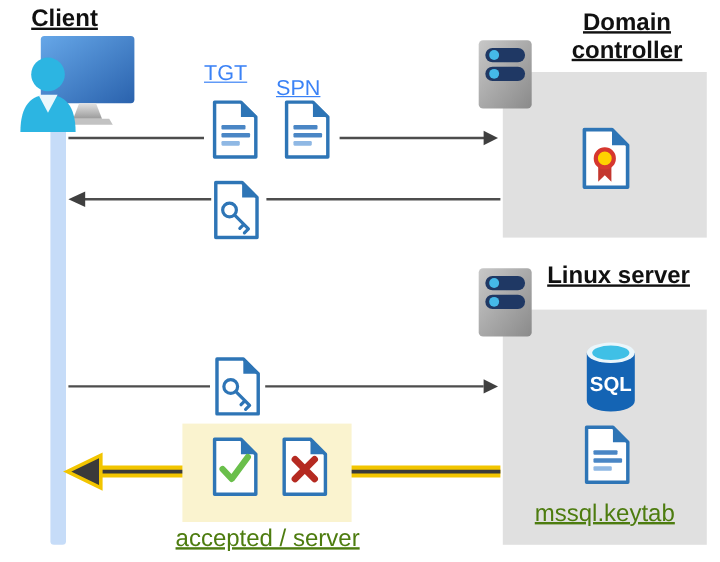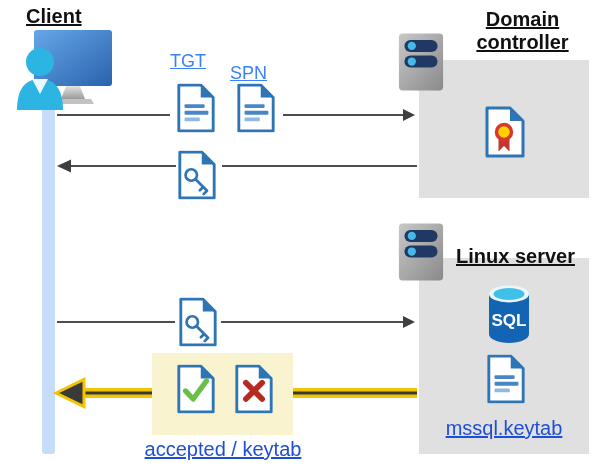--- a/index.html
+++ b/index.html
@@ -1,21 +1,21 @@
 <!DOCTYPE html>
 <html><head>
 <meta charset="utf-8">
 <style>
   html,body{margin:0;padding:0;background:#fff;}
   .canvas{position:relative;width:600px;height:468px;background:#fff;overflow:hidden;
           font-family:"Liberation Sans",sans-serif;}
   .abs{position:absolute;}
   .node-title{font-weight:700;font-size:20px;color:#111;line-height:1.15;}
   .small-label{font-size:18px;color:#3b82f6;}
-  .file-label{font-size:20px;color:#1d4ed8;text-align:center;}
+  .file-label{font-size:20px;color:#4d7c0f;text-align:center;}
   .gray-box{background:#e0e0e0;z-index:0;}
   .yellow-box{background:#faf3cf;z-index:2;}
   .lifeline{background:#c6dcf8;border-radius:3px;z-index:0;}
   .icon{z-index:3;}
   .txt{z-index:4;text-decoration:underline;}
   svg{display:block;}
   #arrow-layer{z-index:1;}
 </style>
 </head>
 <body>
@@ -131,21 +131,21 @@
     <use href="#sym-server"></use>
   </svg>
   <div class="abs txt node-title" style="left:455px;top:8px;width:135px;text-align:center;">Domain controller</div>
   <svg class="abs icon" style="left:483px;top:106px;" width="44" height="52">
     <use href="#sym-doc-cert"></use>
   </svg>
 
   <svg class="abs icon" style="left:398px;top:221px;" width="46" height="62">
     <use href="#sym-server"></use>
   </svg>
-  <div class="abs txt node-title" style="left:456px;top:245px;">Linux server</div>
+  <div class="abs txt node-title" style="left:456px;top:219px;">Linux server</div>
   <svg class="abs icon" style="left:485px;top:283px;" width="48" height="62" viewBox="0 0 48 62">
     <path d="M4 11 L4 51 A20 9 0 0 0 44 51 L44 11 Z" fill="#1464b4"></path>
     <ellipse cx="24" cy="11" rx="20" ry="8.5" fill="#eaf6fb"></ellipse>
     <ellipse cx="24" cy="11" rx="15.5" ry="6" fill="#3fc0e6"></ellipse>
     <text x="24" y="43" text-anchor="middle" font-family="Liberation Sans, sans-serif" font-size="17" font-weight="bold" fill="#ffffff">SQL</text>
   </svg>
   <svg class="abs icon" style="left:485px;top:354px;" width="42" height="50">
     <use href="#sym-doc-lines"></use>
   </svg>
   <div class="abs txt file-label" style="left:419px;top:417px;width:170px;">mssql.keytab</div>
@@ -166,15 +166,15 @@
   <svg class="abs icon" style="left:177px;top:297px;" width="42" height="50">
     <use href="#sym-doc-key"></use>
   </svg>
 
   <svg class="abs icon" style="left:175px;top:364px;" width="42" height="50">
     <use href="#sym-doc-check"></use>
   </svg>
   <svg class="abs icon" style="left:233px;top:364px;" width="42" height="50">
     <use href="#sym-doc-x"></use>
   </svg>
-  <div class="abs txt file-label" style="left:123px;top:438px;width:200px;">accepted / keytab</div>
+  <div class="abs txt file-label" style="left:123px;top:438px;width:200px;">accepted / server</div>
 
 </div>
 
 </body></html>

